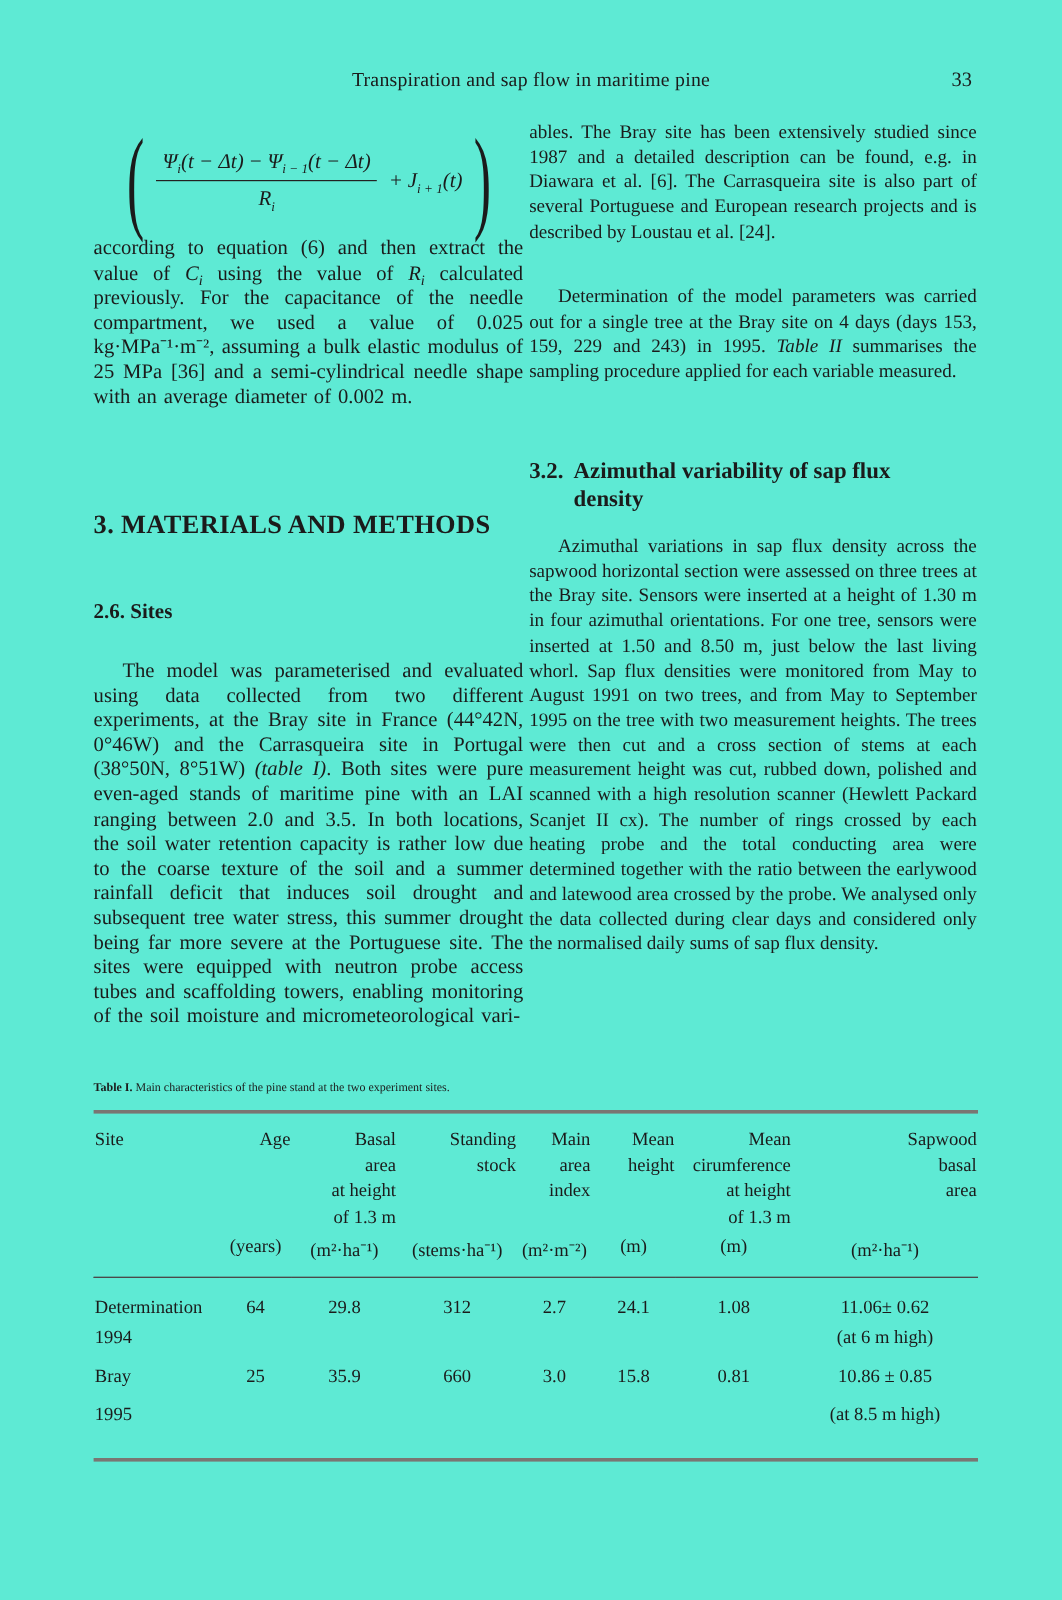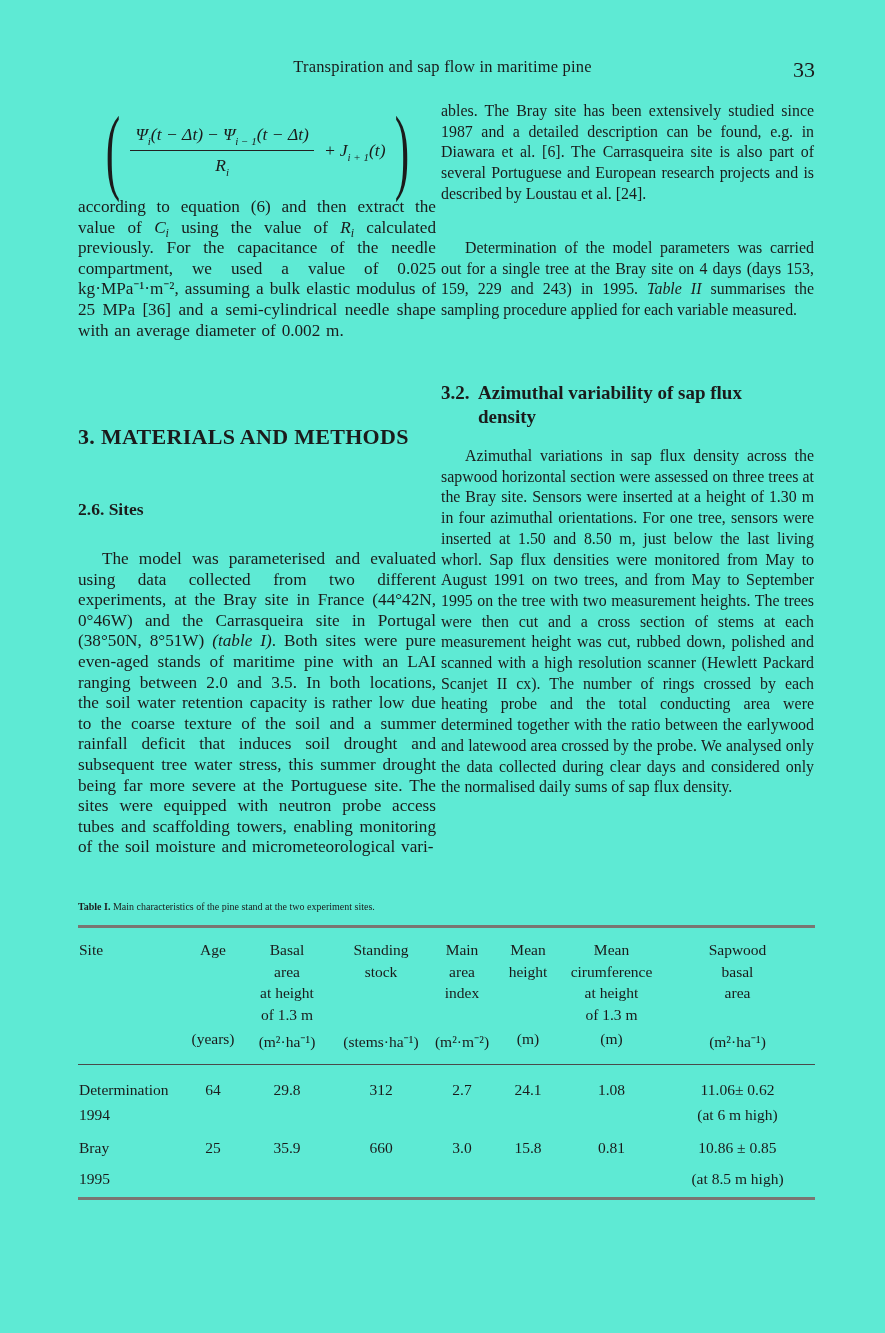--- a/index.html
+++ b/index.html
@@ -4,21 +4,21 @@
 <style>
   html,body { margin:0; padding:0; background:#e8e8e8; }
   .page {
     position:relative; width:885px; height:1333px; margin:0 auto;
     background:#5eead4; color:#1b1b1b;
     font-family:Liberation Serif, serif;
     overflow:hidden;
   }
   
   .rh-title { position:absolute; top:57px; left:0; width:885px; text-align:center; font-size:16.5px; letter-spacing:.2px; }
-  .rh-page  { position:absolute; top:57px; left:793px; font-size:22px; }
+  .rh-page  { position:absolute; top:57px; left:793px; font-size:17px; }
 
   
   .para { position:absolute; text-align:justify; margin:0; }
   .lcol  { left:78px;  width:358px; font-size:17.2px; line-height:20.6px; word-spacing:1.5px; }
   .rcol  { left:441px; width:373px; font-size:15.9px; line-height:20.7px; }
   .indent { text-indent:24px; }
   .var { font-style:italic; }
   sub { font-size:70%; line-height:0; }
   .it { font-style:italic; }
 
@@ -41,27 +41,27 @@
   .frac .den { display:block; text-align:center; padding-top:4px; }
   .eq .op { padding:0 4px; }
   .eq .tail { margin-left:4px; }
   .eq sub { font-size:11px; }
 
   
   .tbl-block { position:absolute; left:78px; top:901px; width:737px; font-size:15.5px; }
   .tbl-caption { margin:0 0 13px 0; font-size:10px; }
   .tbl-rules { border-top:3px solid #7a7672; border-bottom:3px solid #7a7672; }
   table.main { width:100%; border-collapse:collapse; table-layout:fixed; font-size:15.5px; }
-  table.main th { font-weight:normal; vertical-align:top; padding-top:11px; text-align:center; line-height:21.5px; }
+  table.main th { font-weight:normal; vertical-align:top; padding-top:11px; text-align:right; line-height:21.5px; }
   table.main th.c-site, table.main td.c-site { text-align:left; }
   tr.units td { text-align:center; padding:4px 0 12px; border-bottom:1.5px solid #4a4a4a; }
   tr.units td.c-site { border-bottom:1.5px solid #4a4a4a; }
   table.main td { vertical-align:top; text-align:center; }
   tr.row1 td { padding-top:16px; }
-  tr.row2 td { padding-top:14px; padding-bottom:9px; }
+  tr.row2 td { padding-top:14px; padding-bottom:27px; }
   .cell-line2 { margin-top:7px; }
   .cell-line2-wide { margin-top:13px; }
 </style>
 </head>
 <body>
 
 <div class="page">
 
   <div class="rh-title">Transpiration and sap flow in maritime pine</div>
   <div class="rh-page">33</div>

